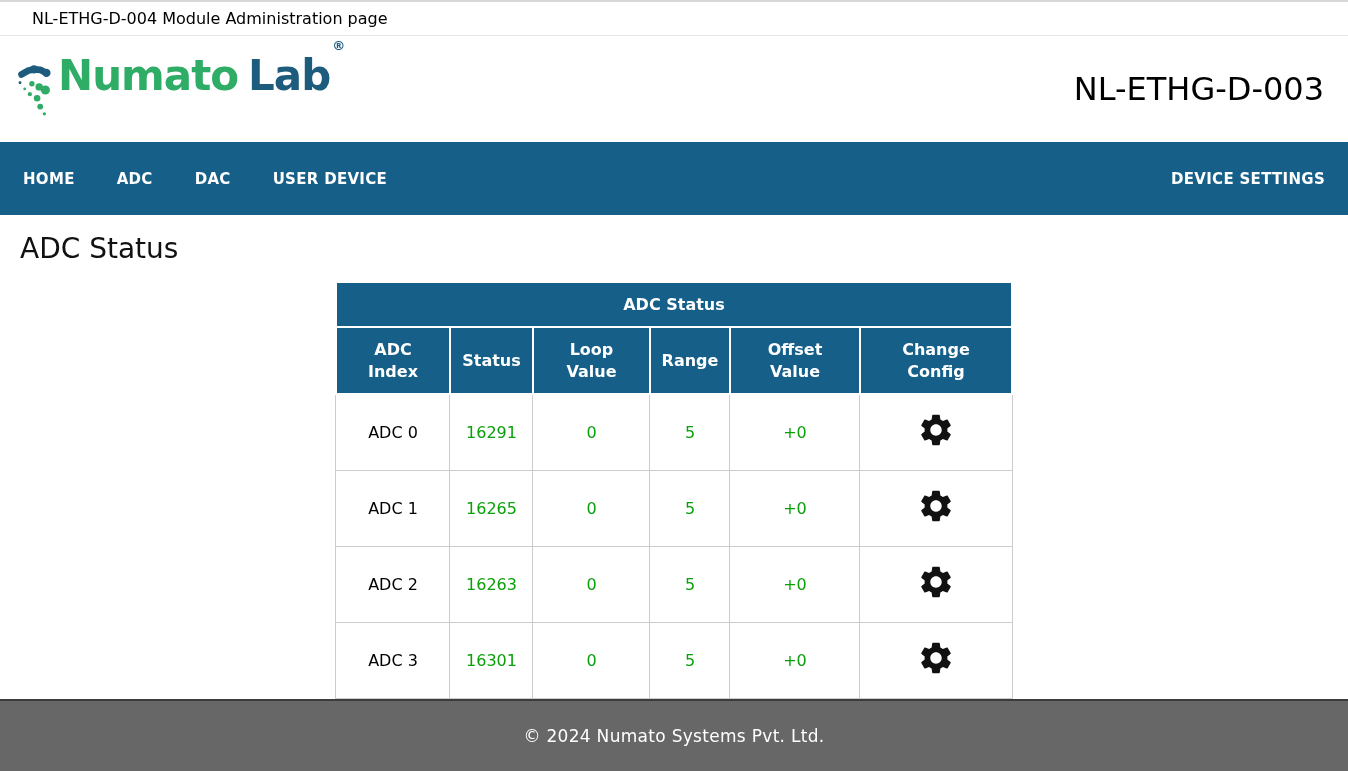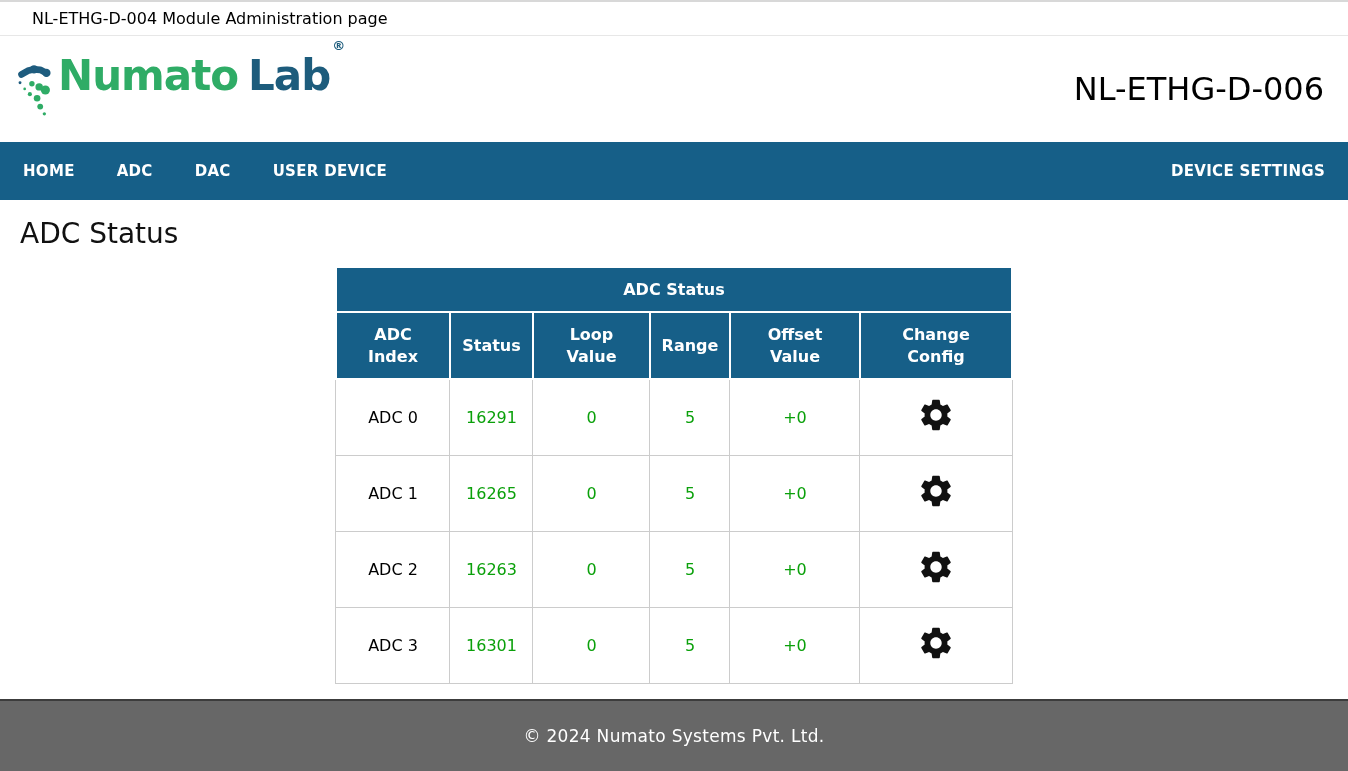--- a/index.html
+++ b/index.html
@@ -37,21 +37,21 @@
   .logo { display: flex; align-items: flex-start; }
   .logo-icon { margin: 6px 6px 0 0; }
   .logo-text { font-size: 42px; font-weight: bold; letter-spacing: -1px; line-height: 1; }
   .logo-numato { color: #2fac66; }
   .logo-lab { color: #1d5c7c; margin-left: 10px; }
   .logo-reg { font-size: 13px; color: #1d5c7c; vertical-align: top; position: relative; top: -16px; left: 2px; font-weight: bold; }
   .device-name { font-size: 32px; color: #000; font-weight: normal; }
 
   
   .nav {
-    height: 58px;
+    height: 73px;
     background: #165f88;
     display: flex;
     align-items: center;
     padding: 0 23px;
     color: #fff;
   }
   .nav-item {
     font-size: 15px;
     font-weight: bold;
     letter-spacing: 0.3px;
@@ -135,21 +135,21 @@
         <circle cx="28" cy="28" r="4.4" fill="#2fac66"></circle>
         <circle cx="8" cy="27" r="1.3" fill="#2fac66"></circle>
         <circle cx="13" cy="32" r="2" fill="#2fac66"></circle>
         <circle cx="20" cy="36" r="3.2" fill="#2fac66"></circle>
         <circle cx="23" cy="44" r="2.8" fill="#2fac66"></circle>
         <circle cx="27" cy="51" r="1.6" fill="#2fac66"></circle>
       </svg>
     </span>
     <span class="logo-text"><span class="logo-numato">Numato</span><span class="logo-lab">Lab</span><span class="logo-reg">®</span></span>
   </div>
-  <div class="device-name">NL-ETHG-D-006</div>
+  <div class="device-name">NL-ETHG-D-003</div>
 </div>
 
 <div class="nav">
   <a class="nav-item">HOME</a>
   <a class="nav-item">ADC</a>
   <a class="nav-item">DAC</a>
   <a class="nav-item">USER DEVICE</a>
   <a class="nav-item right">DEVICE SETTINGS</a>
 </div>
 

